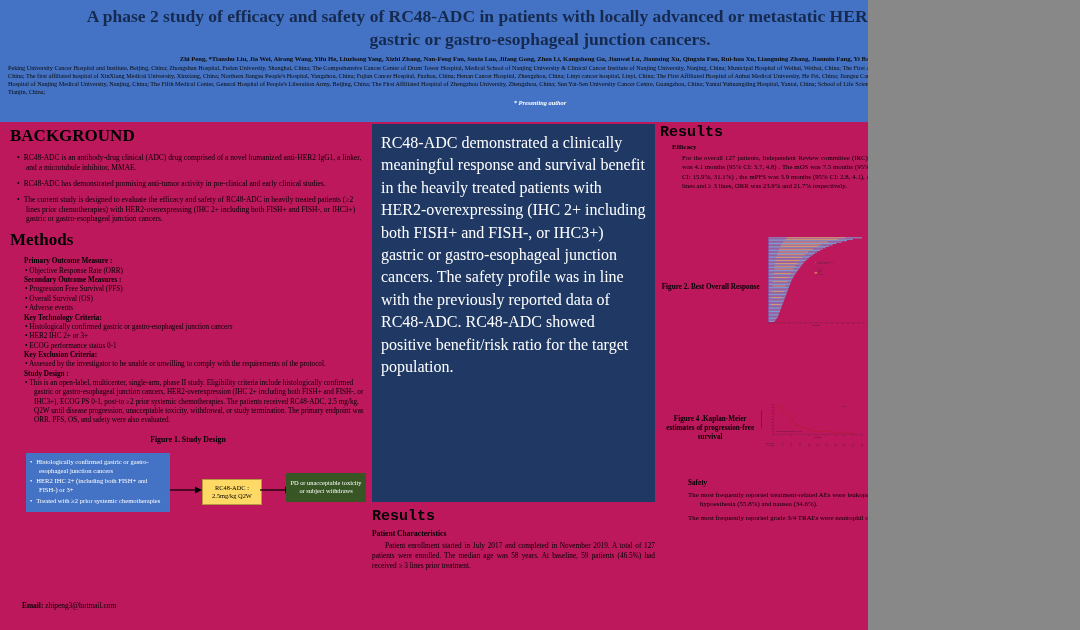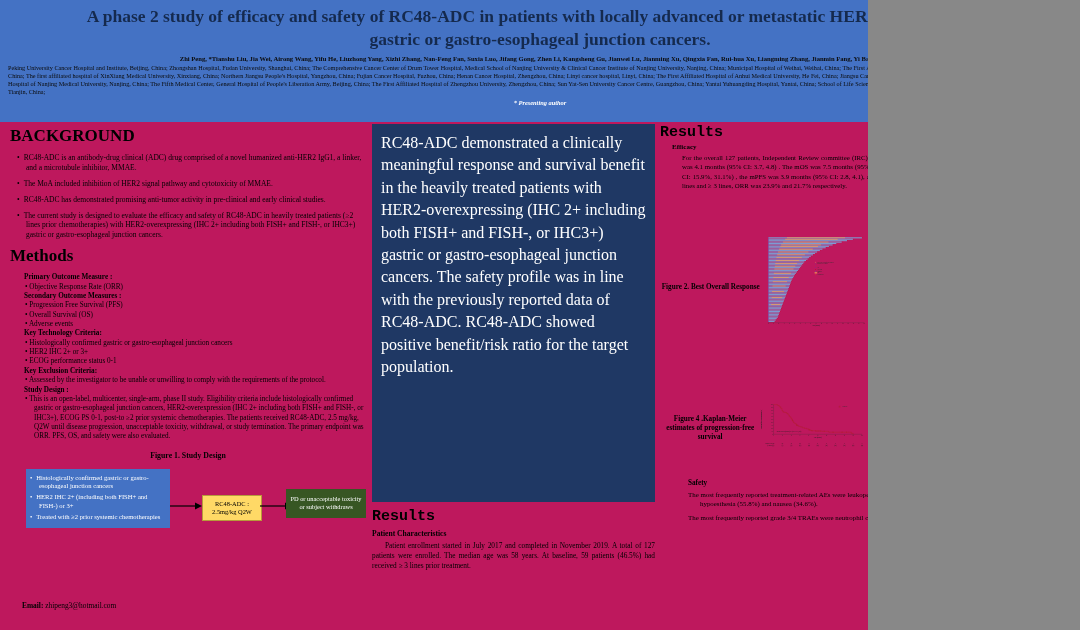--- a/index.html
+++ b/index.html
@@ -66,21 +66,20 @@
     <div class="affils">Peking University Cancer Hospital and Institute, Beijing, China; Zhongshan Hospital, Fudan University, Shanghai, China; The Comprehensive Cancer Center of Drum Tower Hospital, Medical School of Nanjing University &amp; Clinical Cancer Institute of Nanjing University, Nanjing, China; Municipal Hospital of Weihai, Weihai, China; The First Affiliated Hospital of University of Science and Technology of China, Hefei, China; The first affiliated hospital of XinXiang Medical University, Xinxiang, China; Northern Jiangsu People's Hospital, Yangzhou, China; Fujian Cancer Hospital, Fuzhou, China; Henan Cancer Hospital, Zhengzhou, China; Linyi cancer hospital, Linyi, China; The First Affiliated Hospital of Anhui Medical University, He Fei, China; Jiangsu Cancer Hospital, Jiangsu Institute of Cancer Research, and The Affiliated Cancer Hospital of Nanjing Medical University, Nanjing, China; The Fifth Medical Center, General Hospital of People's Liberation Army, Beijing, China; The First Affiliated Hospital of Zhengzhou University, Zhengzhou, China; Sun Yat-Sen University Cancer Centre, Guangzhou, China; Yantai Yuhuangding Hospital, Yantai, China; School of Life Science and Technology, Tongji University, Shanghai, China; Tianjin Cancer Hospital, Tianjin, China;</div>
     <div class="presenting">* Presenting author</div>
   </header>
 
   <section class="col-left">
     <h2>BACKGROUND</h2>
     <div>
 
         <div class="bitem"><span class="bu">•</span><span>RC48-ADC is an antibody-drug clinical (ADC) drug comprised of a novel humanized anti-HER2 IgG1, a linker, and a microtubule inhibitor, MMAE.</span></div>
 
-        <div class="bitem"><span class="bu">•</span><span>The MoA included inhibition of HER2 signal pathway and cytotoxicity of MMAE.</span></div>
 
         <div class="bitem"><span class="bu">•</span><span>RC48-ADC has demonstrated promising anti-tumor activity in pre-clinical and early clinical studies.</span></div>
 
         <div class="bitem"><span class="bu">•</span><span>The current study is designed to evaluate the efficacy and safety of RC48-ADC in heavily treated patients (≥2 lines prior chemotherapies) with HER2-overexpressing (IHC 2+ including both FISH+ and FISH-, or IHC3+) gastric or gastro-esophageal junction cancers.</span></div>
       </div>
     <h2>Methods</h2>
     <div class="mlist">
 
         <div class="sub"><span>Primary Outcome Measure :</span></div>
 

